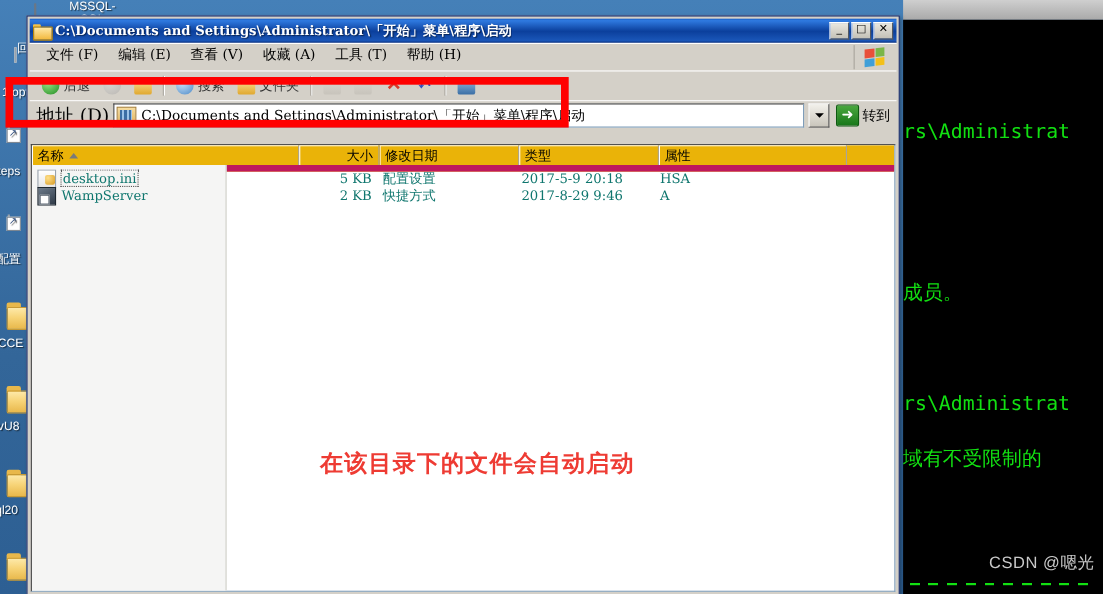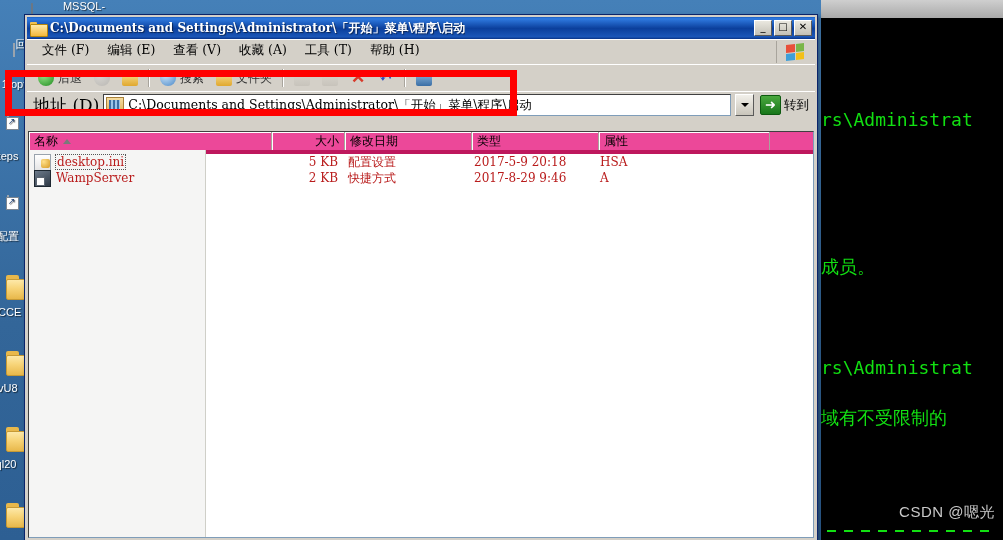--- a/index.html
+++ b/index.html
@@ -81,28 +81,28 @@
     border:1px solid #fff;border-right-color:#5a5a5a;border-bottom-color:#5a5a5a;display:flex;align-items:center;justify-content:center;flex:none;}
   #addr-drop:after{content:"";border-left:4px solid transparent;border-right:4px solid transparent;border-top:4px solid #000;}
   #go-btn{display:flex;align-items:center;gap:3px;padding:1px 6px 1px 2px;flex:none;font-size:12.5px;
      font-family:"DejaVu Serif","Liberation Serif",serif;}
   #go-arrow{width:19px;height:18px;background:linear-gradient(180deg,#4aa83f,#18771a);border:1px solid #0d5a10;
      color:#fff;font-size:13px;line-height:17px;text-align:center;border-radius:2px;}
 
   
   #listwrap{position:absolute;left:3px;right:3px;top:116px;bottom:3px;background:#fff;
      border:1px solid #7f9db9;border-top-color:#404040;border-left-color:#404040;overflow:hidden;}
-  #colheader{display:flex;height:18px;background:#ec4899;border-bottom:4px solid #be185d;}
+  #colheader{display:flex;height:18px;background:#eab308;border-bottom:6px solid #be185d;}
   .col{display:flex;align-items:center;padding:0 5px;font-size:12px;
     font-family:"DejaVu Serif","Liberation Serif",serif;white-space:nowrap;
     border-right:1px solid #a8a49c;box-shadow:inset 1px 1px 0 #fff;}
   .sort-caret{margin-left:5px;border-left:4px solid transparent;border-right:4px solid transparent;border-bottom:5px solid #7a7a7a;}
   #rows{position:relative;}
   .row{display:flex;height:16px;align-items:center;font-size:12px;
-    font-family:"DejaVu Serif","Liberation Serif",serif;color:#b91c1c;}
+    font-family:"DejaVu Serif","Liberation Serif",serif;color:#0f766e;}
   .cell{padding:0 5px;white-space:nowrap;overflow:hidden;}
   .cell.name{display:flex;align-items:center;gap:5px;}
   .cell.size{text-align:right;}
   .ico16{width:15px;height:15px;flex:none;position:relative;}
   .ico-ini{background:linear-gradient(180deg,#fff,#e6e6e6);border:1px solid #9aa3ad;}
   .ico-ini:after{content:"";position:absolute;left:6px;top:4px;width:9px;height:9px;
     background:radial-gradient(circle at 30% 30%,#ffe08a,#d79a22);border-radius:2px;}
   .ico-lnk{background:linear-gradient(150deg,#6c7a8a,#2f3a47);border:1px solid #1d2730;}
   .ico-lnk:after{content:"";position:absolute;left:1px;bottom:0;width:7px;height:7px;background:#fff;border:1px solid #5c6672;}
   .namebox{outline:1px dotted #555;padding:0 1px;}
@@ -286,16 +286,17 @@
           <span class="ico16 ico-lnk"></span>
           <span>WampServer</span>
         </span>
         <span class="cell size" style="width:62px;text-align:right">2 KB</span>
         <span class="cell" style="width:116px">快捷方式</span>
         <span class="cell" style="width:116px">2017-8-29 9:46</span>
         <span class="cell" style="width:160px">A</span>
       </div>
     </div>
 
+    <div id="annotation">在该目录下的文件会自动启动</div>
   </div>
 </div>
 
 <div id="red-rect"></div>
 
 </body></html>

